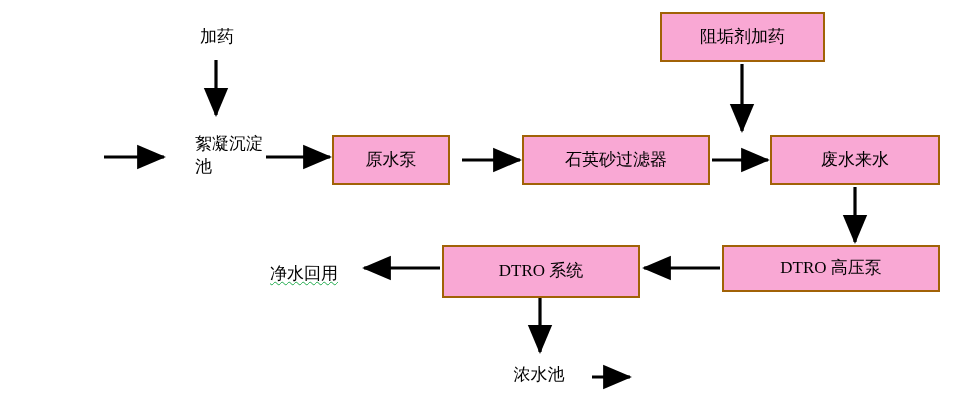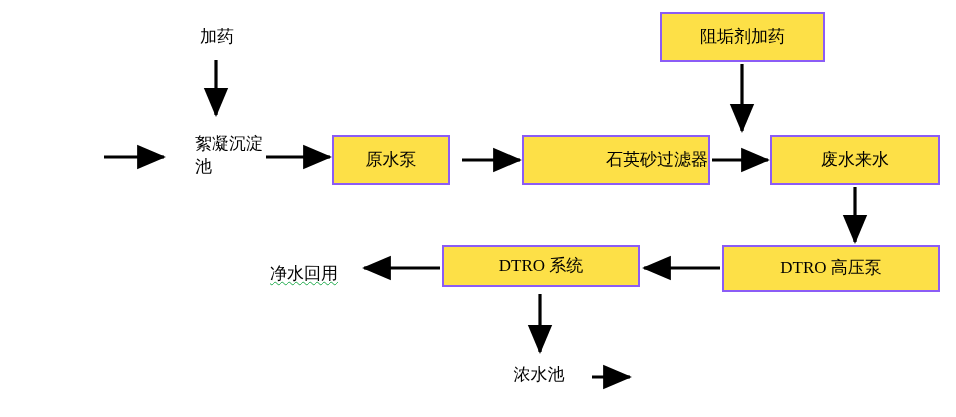--- a/index.html
+++ b/index.html
@@ -22,22 +22,22 @@
     display: flex;
     align-items: center;
     justify-content: center;
     text-align: center;
     color: #000000;
     line-height: 1.35;
     font-size: 17px;
     white-space: pre-line;
   }
   .boxed {
-    border: 2px solid #8b5cf6;
-    background: #fde047;
+    border: 2px solid #a16207;
+    background: #f9a8d4;
   }
   .plain {
     background: transparent;
   }
   .label-left {
     justify-content: flex-start;
   }
   .spell {
     text-decoration: underline;
     text-decoration-color: #1faa4b;
@@ -96,37 +96,37 @@
 
   <div class="node plain label-left" style="left:167px; top:133px; width:92px; height:62px; align-items:flex-start; text-align:left;margin-left:28px;">
     <span>絮凝沉淀
 池</span>
   </div>
 
   <div class="node boxed" style="left:332px; top:135px; width:118px; height:50px;">
     <span>原水泵</span>
   </div>
 
-  <div class="node boxed" style="left:522px; top:135px; width:188px; height:50px;justify-content:flex-end;">
+  <div class="node boxed" style="left:522px; top:135px; width:188px; height:50px;">
     <span>石英砂过滤器</span>
   </div>
 
   <div class="node boxed" style="left:660px; top:12px; width:165px; height:50px;">
     <span>阻垢剂加药</span>
   </div>
 
   <div class="node boxed" style="left:770px; top:135px; width:170px; height:50px;">
     <span>废水来水</span>
   </div>
 
   <div class="node boxed" style="left:722px; top:245px; width:218px; height:47px;">
     <span>DTRO 高压泵</span>
   </div>
 
-  <div class="node boxed" style="left:442px; top:245px; width:198px; height:42px;">
+  <div class="node boxed" style="left:442px; top:245px; width:198px; height:53px;">
     <span>DTRO 系统</span>
   </div>
 
   <div class="node plain" style="left:252px; top:252px; width:104px; height:34px;align-items:flex-end;">
     <span class="spell">净水回用</span>
   </div>
 
   <div class="node plain" style="left:498px; top:358px; width:82px; height:34px;">
     <span>浓水池</span>
   </div>

